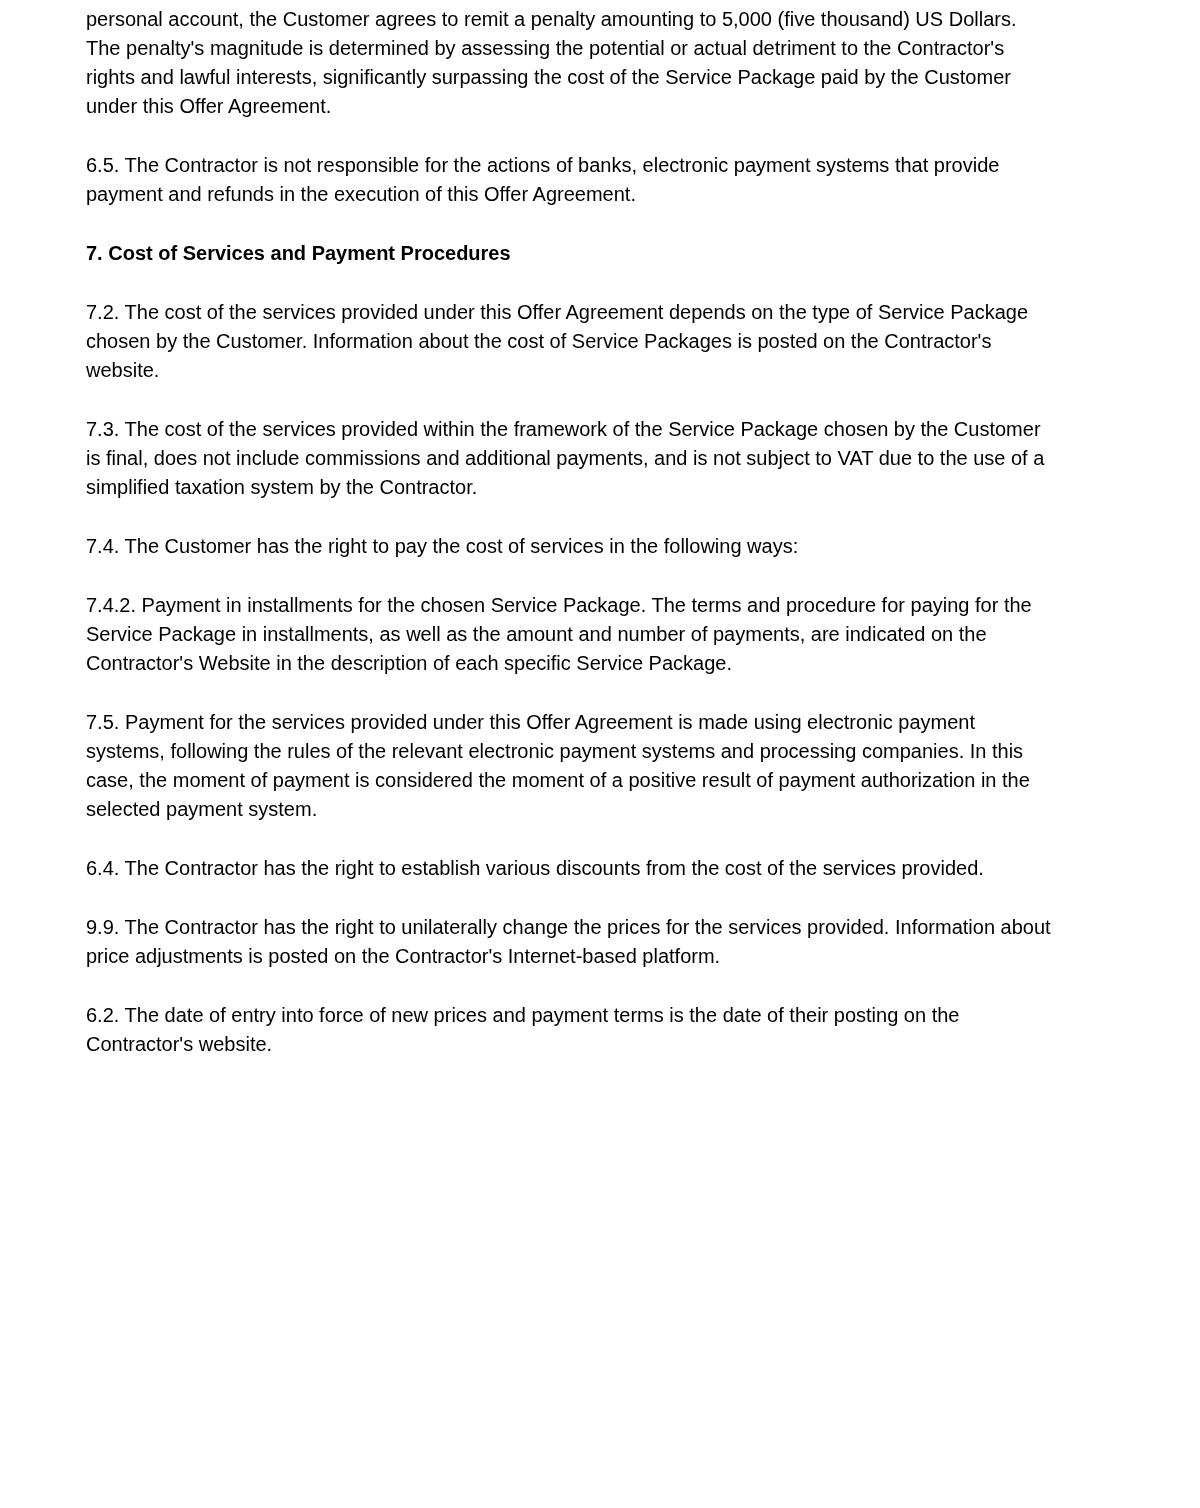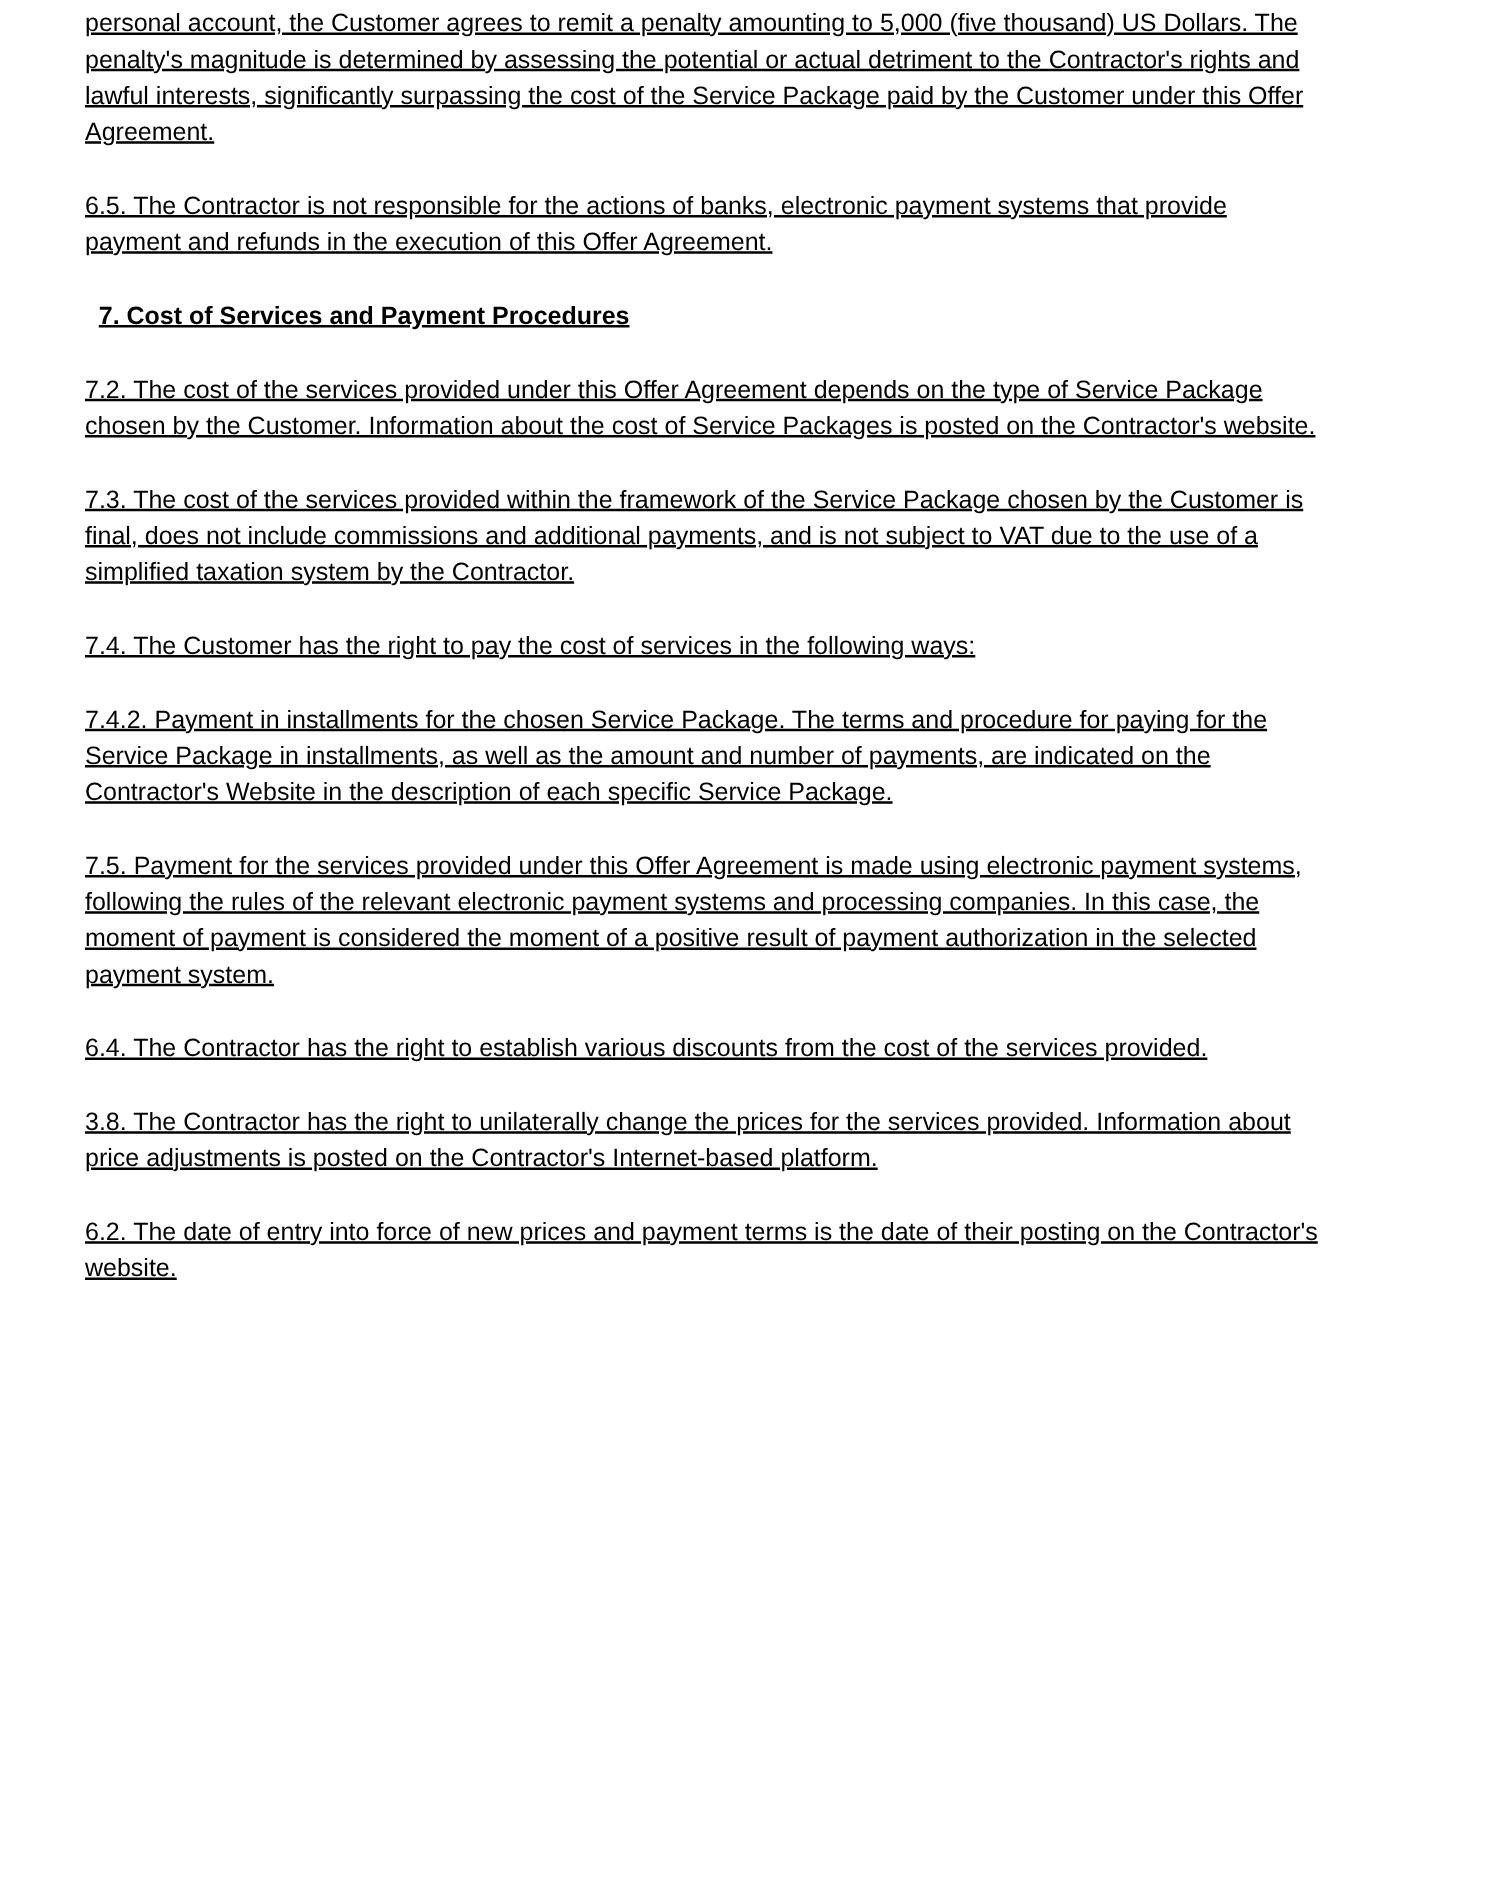--- a/index.html
+++ b/index.html
@@ -10,47 +10,45 @@
     width: 1200px;
     height: 1508px;
     background: #ffffff;
     overflow: hidden;
     font-family: "Liberation Sans", "DejaVu Sans", sans-serif;
   }
   .page {
     box-sizing: border-box;
     width: 1200px;
     height: 1508px;
-    padding: 5px 145px 0 68px;
+    padding: 5px 145px 0 86px;
     color: #000000;
-    text-decoration: underline;
   }
   .para {
     font-size: 20px;
     line-height: 29px;
     margin: 30px 0;
     color: #000000;
     letter-spacing: 0;
   }
   .para:first-child {
     margin-top: 0;
   }
   .heading {
     font-weight: bold;
-    margin-left: 11px;
   }
 </style>
 </head>
 <body>
 
 <div class="page">
   <p class="para">personal account, the Customer agrees to remit a penalty amounting to 5,000 (five thousand) US Dollars. The penalty's magnitude is determined by assessing the potential or actual detriment to the Contractor's rights and lawful interests, significantly surpassing the cost of the Service Package paid by the Customer under this Offer Agreement.</p>
   <p class="para">6.5. The Contractor is not responsible for the actions of banks, electronic payment systems that provide payment and refunds in the execution of this Offer Agreement.</p>
   <p class="para heading">7. Cost of Services and Payment Procedures</p>
   <p class="para">7.2. The cost of the services provided under this Offer Agreement depends on the type of Service Package chosen by the Customer. Information about the cost of Service Packages is posted on the Contractor's website.</p>
   <p class="para">7.3. The cost of the services provided within the framework of the Service Package chosen by the Customer is final, does not include commissions and additional payments, and is not subject to VAT due to the use of a simplified taxation system by the Contractor.</p>
   <p class="para">7.4. The Customer has the right to pay the cost of services in the following ways:</p>
   <p class="para">7.4.2. Payment in installments for the chosen Service Package. The terms and procedure for paying for the Service Package in installments, as well as the amount and number of payments, are indicated on the Contractor's Website in the description of each specific Service Package.</p>
   <p class="para">7.5. Payment for the services provided under this Offer Agreement is made using electronic payment systems, following the rules of the relevant electronic payment systems and processing companies. In this case, the moment of payment is considered the moment of a positive result of payment authorization in the selected payment system.</p>
   <p class="para">6.4. The Contractor has the right to establish various discounts from the cost of the services provided.</p>
-  <p class="para">3.8. The Contractor has the right to unilaterally change the prices for the services provided. Information about price adjustments is posted on the Contractor's Internet-based platform.</p>
+  <p class="para">9.9. The Contractor has the right to unilaterally change the prices for the services provided. Information about price adjustments is posted on the Contractor's Internet-based platform.</p>
   <p class="para">6.2. The date of entry into force of new prices and payment terms is the date of their posting on the Contractor's website.</p>
 </div>
 
 </body></html>

